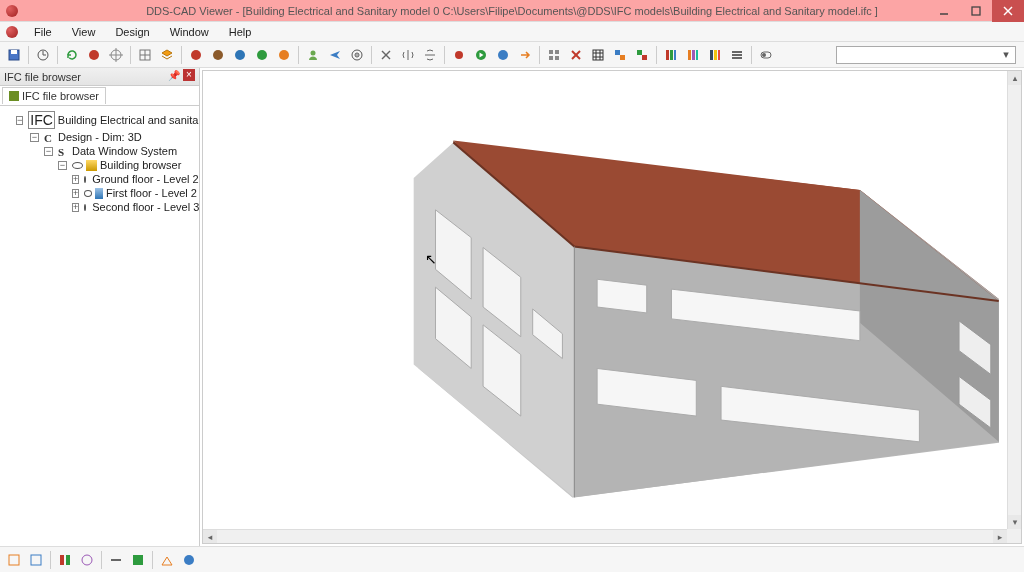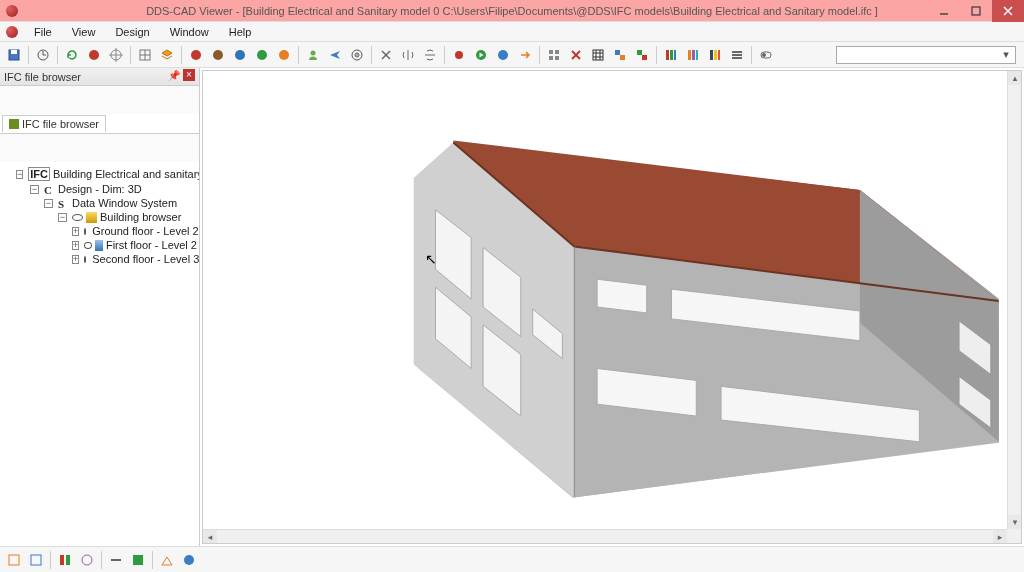--- a/index.html
+++ b/index.html
@@ -19,21 +19,21 @@
 
 .toolbar { height: 26px; background: #f6f6f6; display: flex; align-items: center; padding-left: 4px; gap: 2px; border-bottom: 1px solid #ddd; }
 .tb-btn { width: 20px; height: 20px; display: flex; align-items: center; justify-content: center; border: 1px solid transparent; }
 .tb-sep { width: 1px; height: 18px; background: #ccc; margin: 0 2px; }
 .tb-btn svg { width: 14px; height: 14px; }
 .toolbar .dropdown-combo { margin-left: auto; margin-right: 8px; width: 180px; height: 18px; border: 1px solid #aaa; background: #fff; display: flex; align-items: center; justify-content: flex-end; padding-right: 2px; }
 .dropdown-combo .caret { width: 14px; text-align: center; color: #555; }
 
 .workarea { display: flex; height: 478px; }
 
-.sidebar { width: 200px; border-right: 1px solid #ccc; background: #fafafa; display: flex; flex-direction: column; gap: 28px; }
+.sidebar { width: 200px; border-right: 1px solid #ccc; background: #fafafa; display: flex; flex-direction: column; }
 .panel-header { height: 18px; background: linear-gradient(#f0f0f0,#e4e4e4); border-bottom: 1px solid #ccc; display: flex; align-items: center; padding-left: 4px; font-size: 11px; color: #333; position: relative; }
 .panel-header .pin { position: absolute; right: 18px; top: 2px; font-size: 10px; color: #666; }
 .panel-header .x { position: absolute; right: 4px; top: 1px; width: 12px; height: 12px; background: #b33; color: #fff; font-size: 10px; text-align: center; line-height: 12px; }
 
 .panel-tabs { height: 20px; display: flex; align-items: center; padding-left: 2px; gap: 2px; border-bottom: 1px solid #ccc; background: #fff; }
 .panel-tab { padding: 2px 6px; border: 1px solid #ccc; border-bottom: none; background: #fff; font-size: 10px; color: #333; display: flex; align-items: center; gap: 3px; }
 .panel-tab.inactive { color: #999; background: #f0f0f0; }
 .panel-tab .tab-ic { width: 10px; height: 10px; background: #6b8e23; }
 .panel-tab.inactive .tab-ic { background: #bbb; }
 
@@ -316,21 +316,21 @@
     <div class="panel-tabs">
       <div class="panel-tab">
         <span class="tab-ic"></span>
         <span>IFC file browser</span>
       </div>
     </div>
     <div class="tree">
       <ul>
         <li>
           <span class="twisty">−</span>
-          <span style="font-size:11px;font-weight:bold;border:1px solid #888;padding:0 1px;">IFC</span>
+          <span style="font-size:14px;font-weight:normal;border:1px solid #888;padding:0 1px;">IFC</span>
           <span>Building Electrical and sanitary model.ifc</span>
         </li>
         <ul>
           <li>
             <span class="twisty">−</span>
             <span class="ic ic-c">C</span>
             <span>Design - Dim: 3D</span>
           </li>
           <ul>
             <li>

